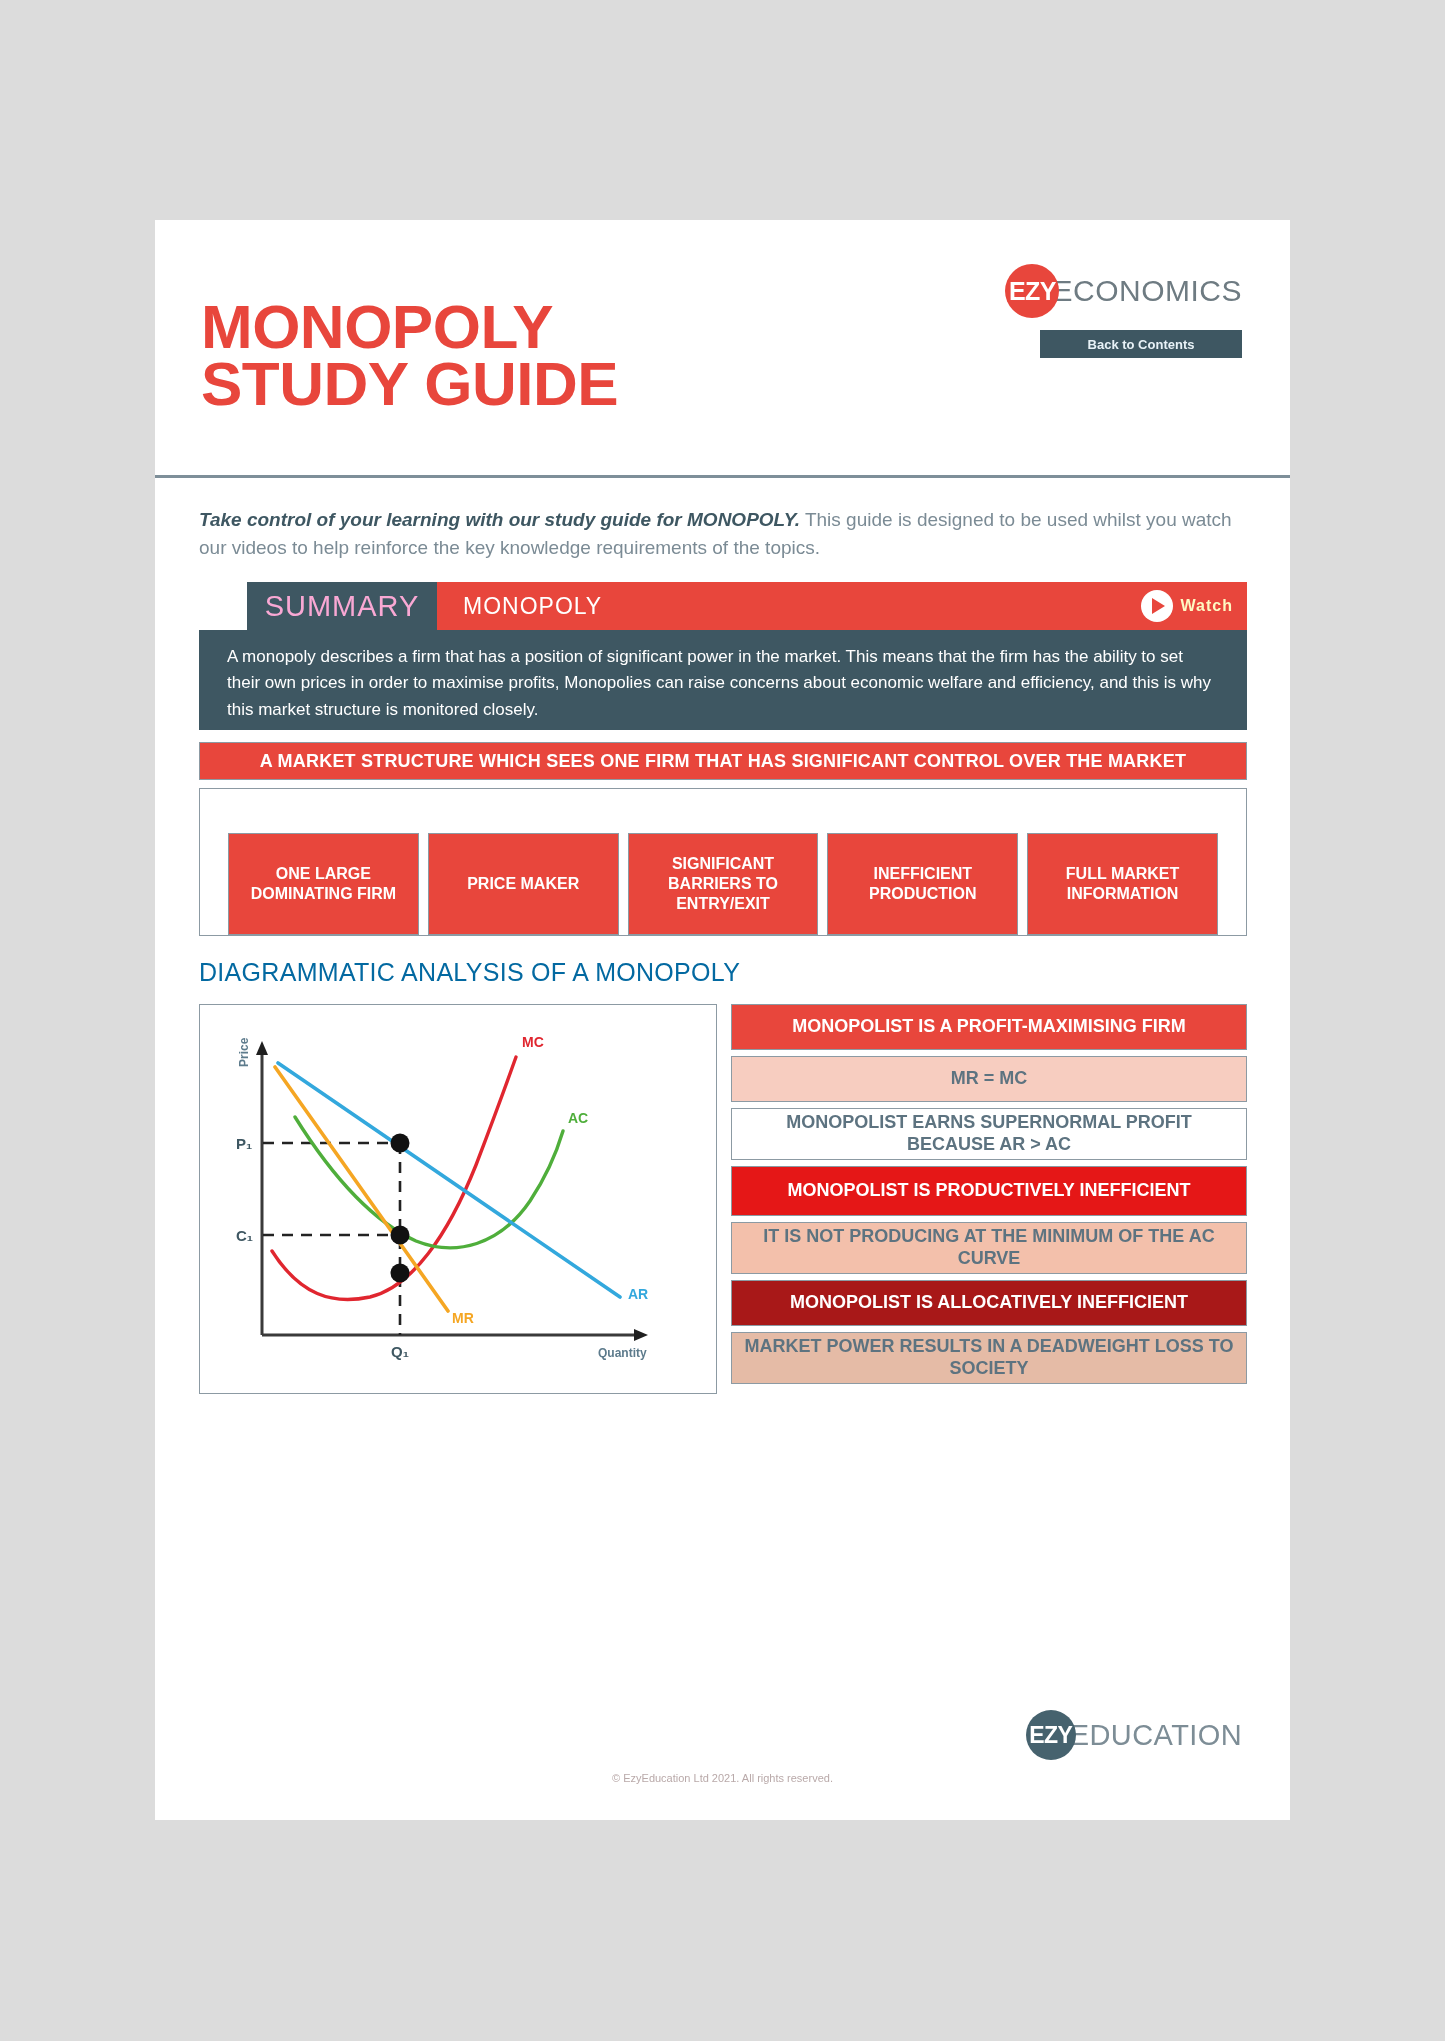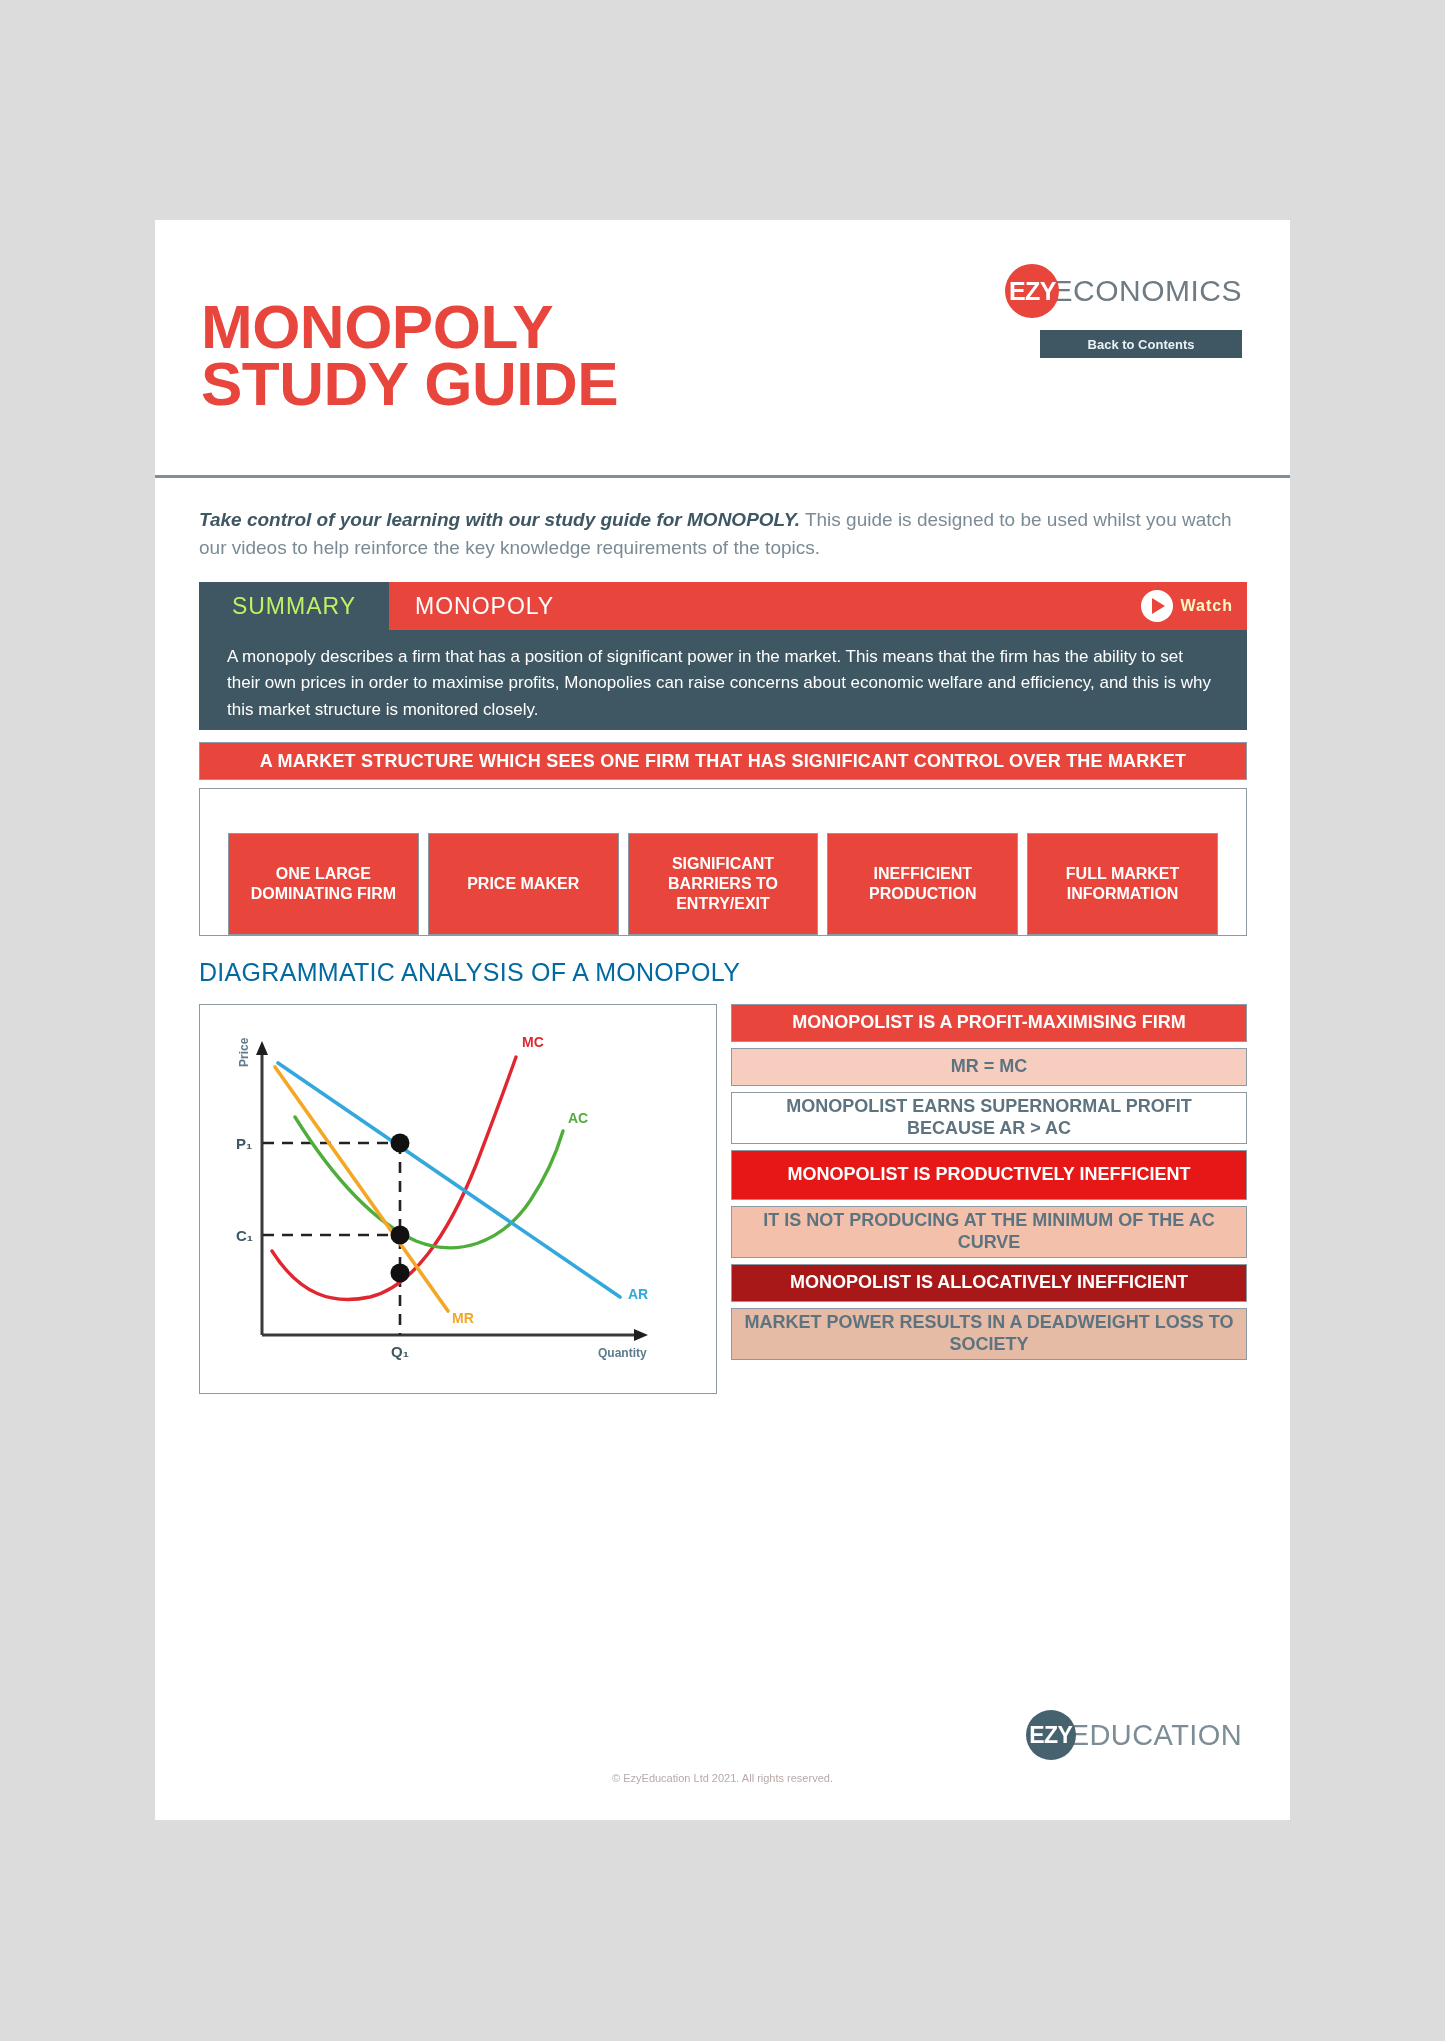--- a/index.html
+++ b/index.html
@@ -117,26 +117,27 @@
     left: 44px;
     top: 362px;
     width: 1048px;
     height: 48px;
     display: flex;
     align-items: stretch;
   }
   .summary-tab {
     width: 190px;
     background: #3e5762;
-    color: #bef264;
-    font-size: 23px;
+    color: #f9a8d4;
+    font-size: 29px;
     letter-spacing: 1px;
     display: flex;
     align-items: center;
     justify-content: center;
+    margin-left: 48px;
   }
   .summary-topic {
     flex: 1;
     background: #e8463c;
     color: #ffffff;
     font-size: 23px;
     letter-spacing: 1px;
     display: flex;
     align-items: center;
     padding-left: 26px;
@@ -270,21 +271,21 @@
   .stmt {
     border: 1px solid #8c9aa3;
     box-sizing: border-box;
     font-size: 18px;
     font-weight: bold;
     line-height: 1.2;
     display: flex;
     align-items: center;
     justify-content: center;
     text-align: center;
-    padding: 14px 8px;
+    padding: 22px 8px;
   }
   .stmt.h1 { height: 38px; background: #e8463c; color: #ffffff; }
   .stmt.h2 { height: 38px; background: #f7cdc0; color: #5d7380; }
   .stmt.h3 { height: 52px; background: #ffffff; color: #5d7380; }
   .stmt.h4 { height: 50px; background: #e51717; color: #ffffff; }
   .stmt.h5 { height: 52px; background: #f3c0ab; color: #5d7380; }
   .stmt.h6 { height: 38px; background: #a81818; color: #ffffff; }
   .stmt.h7 { height: 52px; background: #e5bba6; color: #5d7380; }
 
   

